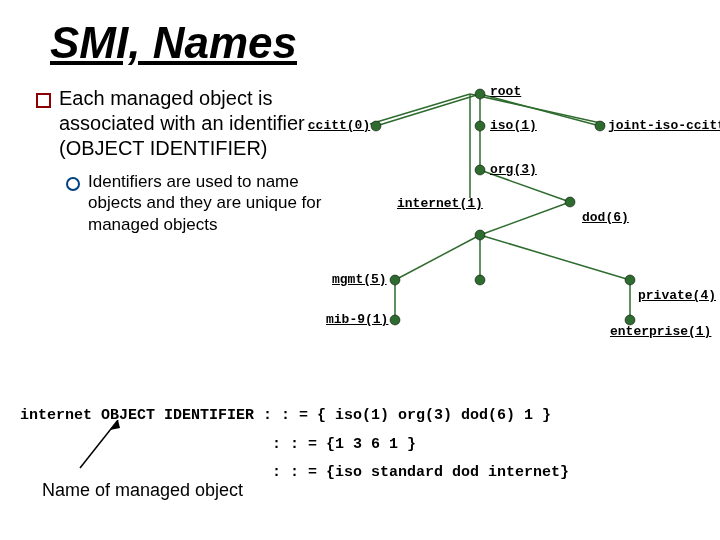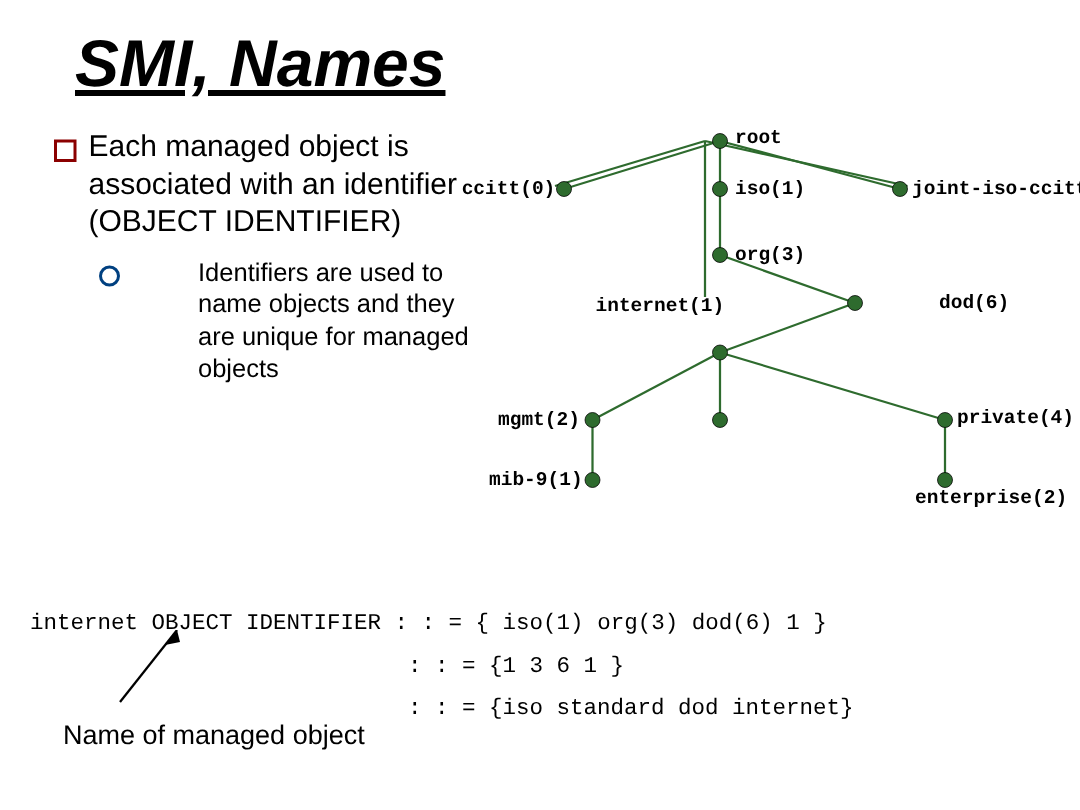--- a/index.html
+++ b/index.html
@@ -44,21 +44,20 @@
     margin-top: 7px;
     margin-right: 8px;
     flex-shrink: 0;
   }
   .bullet-sub {
     display: flex;
     align-items: flex-start;
     margin-left: 30px;
     margin-bottom: 6px;
     font-size: 17px;
-    gap: 44px;
   }
   .bullet-sub .sym {
     width: 10px;
     height: 10px;
     border-radius: 50%;
     background: #fff;
     border: 2px solid #004080;
     margin-top: 6px;
     margin-right: 8px;
     flex-shrink: 0;
@@ -85,28 +84,29 @@
     stroke-width: 1.5;
     fill: none;
   }
   .tlabel {
     position: absolute;
     font-family: "Courier New", monospace;
     font-size: 13px;
     font-weight: bold;
     color: #000;
     white-space: nowrap;
+    text-decoration: underline;
   }
   .defs {
     position: absolute;
     left: 20px;
     top: 402px;
     width: 690px;
     font-family: "Courier New", monospace;
-    font-weight: normal;
+    font-weight: bold;
     font-size: 15px;
     color: #000;
     line-height: 1.9;
   }
   .def-line {
     white-space: nowrap;
   }
   .namelabel {
     position: absolute;
     left: 42px;
@@ -181,26 +181,26 @@
     <circle class="dot" cx="300" cy="200" r="5"></circle>
     <circle class="dot" cx="65" cy="240" r="5"></circle>
     <circle class="dot" cx="300" cy="240" r="5"></circle>
   </svg>
 
   <div class="tlabel" style="left:160px; top:4px;">root</div>
   <div class="tlabel" style="left:-24px; top:38px; text-align:center; width:66px;">ccitt(0)</div>
   <div class="tlabel" style="left:160px; top:38px;">iso(1)</div>
   <div class="tlabel" style="left:278px; top:38px;">joint-iso-ccitt(2)</div>
   <div class="tlabel" style="left:160px; top:82px;">org(3)</div>
-  <div class="tlabel" style="left:252px; top:114px;margin-left:44px;">dod(6)</div>
+  <div class="tlabel" style="left:252px; top:130px;">dod(6)</div>
   <div class="tlabel" style="left:67px;  top:116px;">internet(1)</div>
-  <div class="tlabel" style="left:2px;  top:192px;">mgmt(2)</div>
-  <div class="tlabel" style="left:308px; top:191px;text-align:right;">private(4)</div>
+  <div class="tlabel" style="left:2px;  top:192px;">mgmt(5)</div>
+  <div class="tlabel" style="left:308px; top:208px;text-align:right;">private(4)</div>
   <div class="tlabel" style="left:-4px;  top:232px;">mib-9(1)</div>
-  <div class="tlabel" style="left:280px; top:244px;">enterprise(2)</div>
+  <div class="tlabel" style="left:280px; top:244px;">enterprise(1)</div>
 </div>
 
 <div class="defs">
   <div class="def-line">
     <span>internet OBJECT IDENTIFIER</span>
     <span> </span>
     <span>:&nbsp;:&nbsp;= { iso(1) org(3) dod(6) 1 }</span>
   </div>
   <div class="def-line" style="padding-left:252px;">:&nbsp;:&nbsp;= {1 3 6 1 }</div>
   <div class="def-line" style="padding-left:252px;">:&nbsp;:&nbsp;= {iso standard dod internet}</div>

